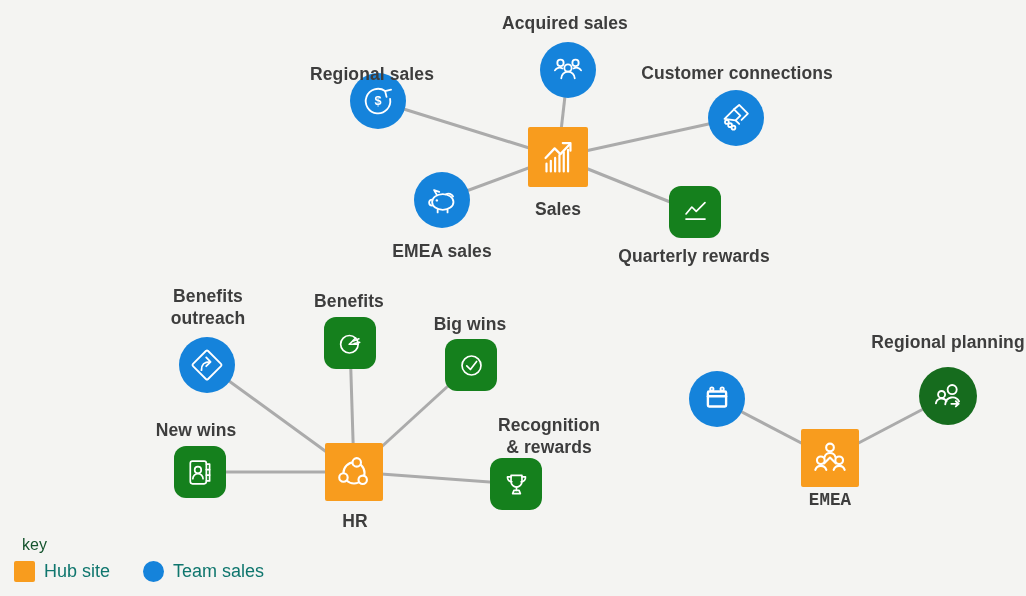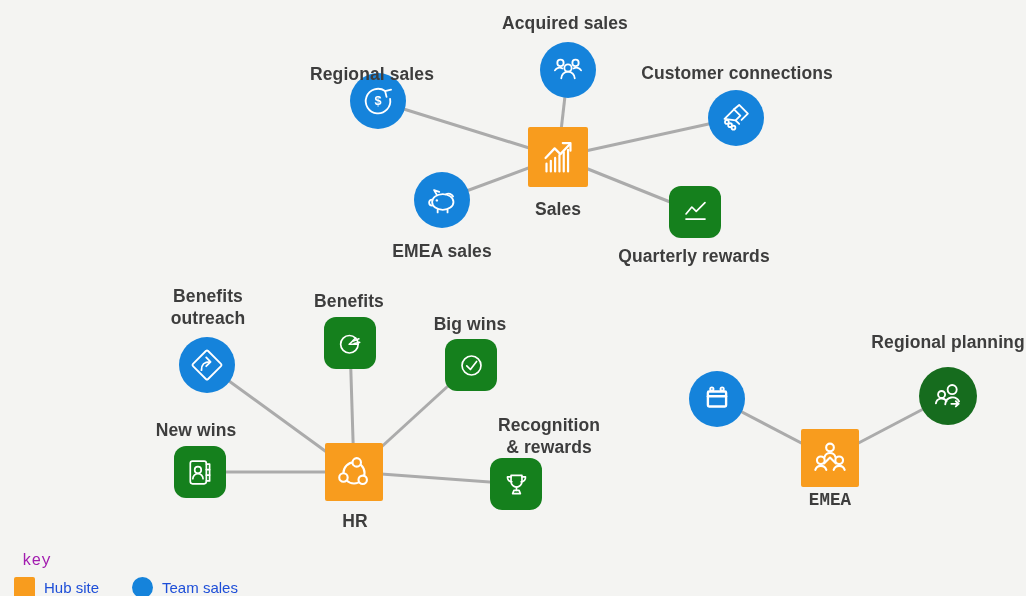--- a/index.html
+++ b/index.html
@@ -34,28 +34,28 @@
     color:#3d3d3d;
     line-height:22px;
     white-space:nowrap;
     letter-spacing:.1px;
   }
   .node-label .line{display:block;}
   #key{
     position:absolute;left:14px;top:536px;
   }
   #key-title{
-    font-size:16px;color:#a21caf;margin:16px 0 7px 8px;font-weight:400;font-family:Liberation Mono, monospace;
+    font-size:16px;color:#14532d;margin:0 0 7px 8px;font-weight:400;
   }
   #key-items{display:flex;align-items:center;}
   .key-item{display:flex;align-items:center;margin-right:33px;}
   .key-swatch{width:21px;height:21px;margin-right:9px;flex:0 0 auto;}
   .key-swatch.circle{border-radius:50%;}
   .key-swatch.square{border-radius:2px;}
-  .key-label{font-size:15px;color:#1d4ed8;font-weight:400;}
+  .key-label{font-size:18px;color:#0f766e;font-weight:400;}
 </style>
 </head>
 <body>
 
 <div id="stage">
   <svg id="edges">
       <line x1="558" y1="157" x2="378" y2="101" stroke="#ababab" stroke-width="3"></line>
       <line x1="558" y1="157" x2="568" y2="70" stroke="#ababab" stroke-width="3"></line>
       <line x1="558" y1="157" x2="736" y2="118" stroke="#ababab" stroke-width="3"></line>
       <line x1="558" y1="157" x2="442" y2="200" stroke="#ababab" stroke-width="3"></line>

